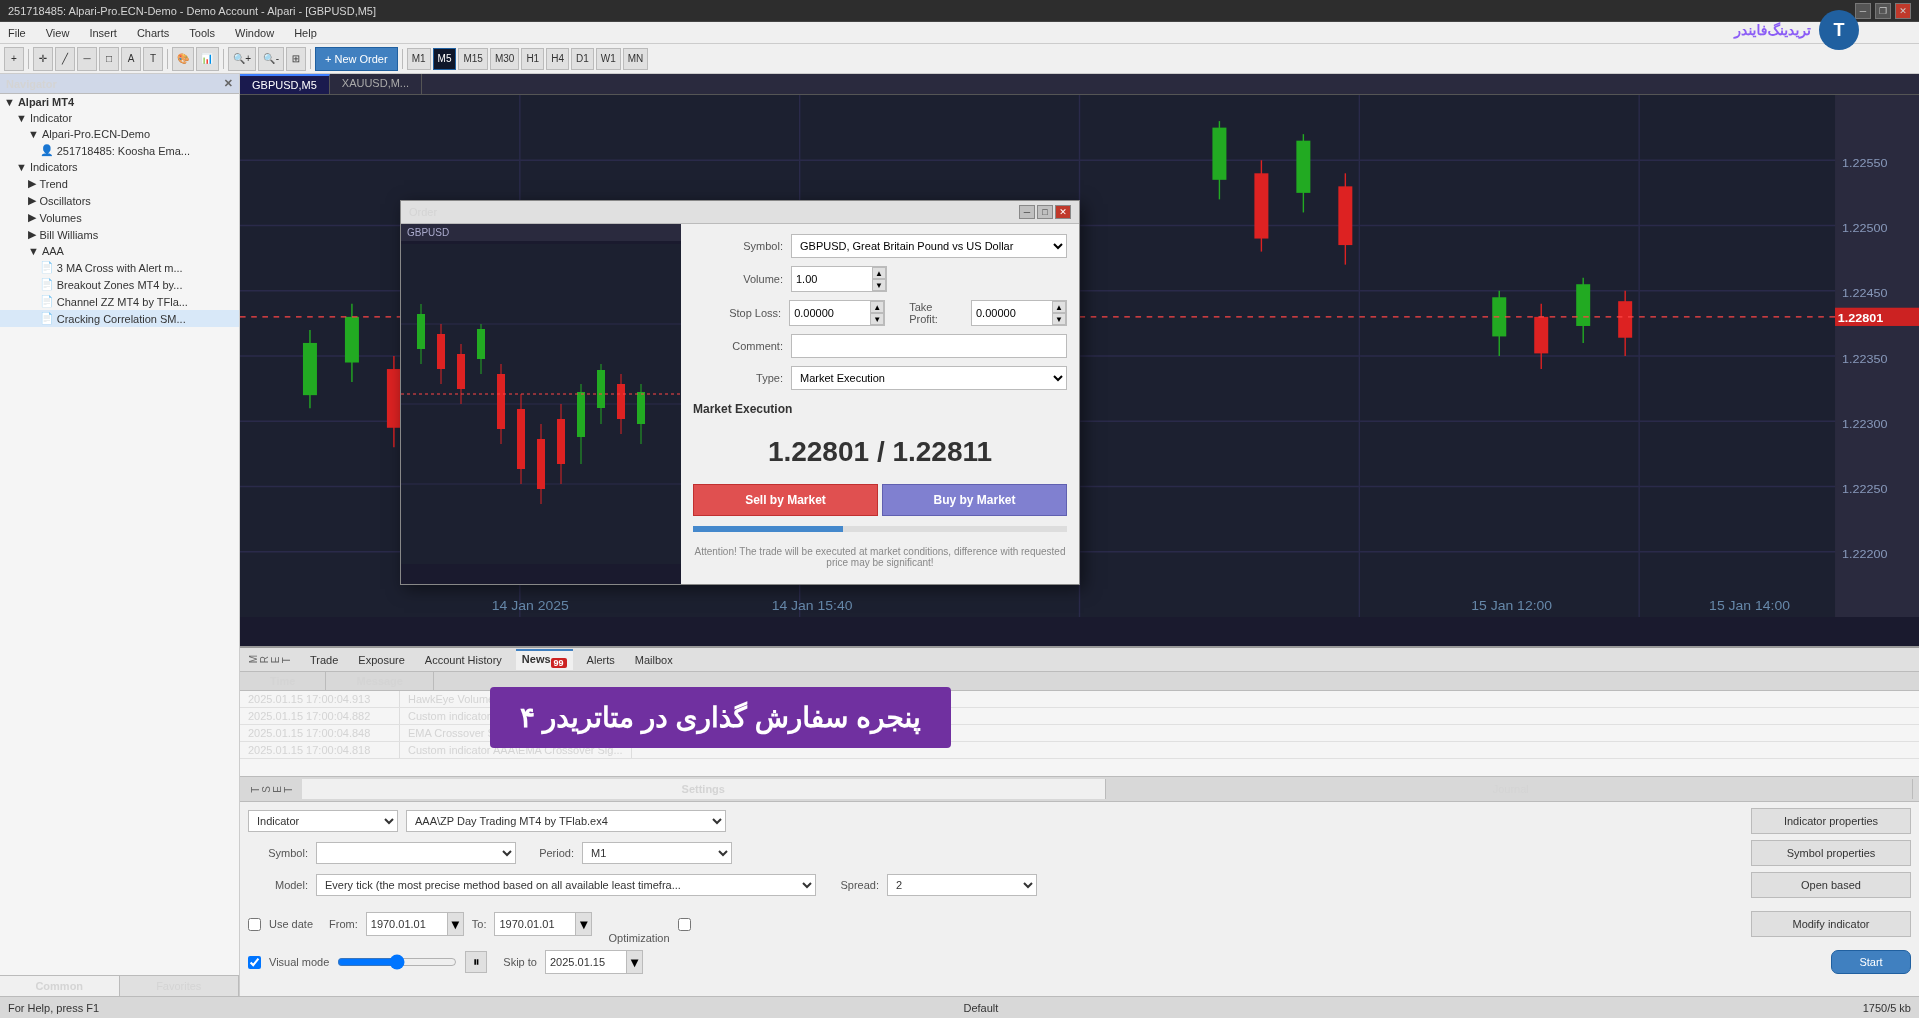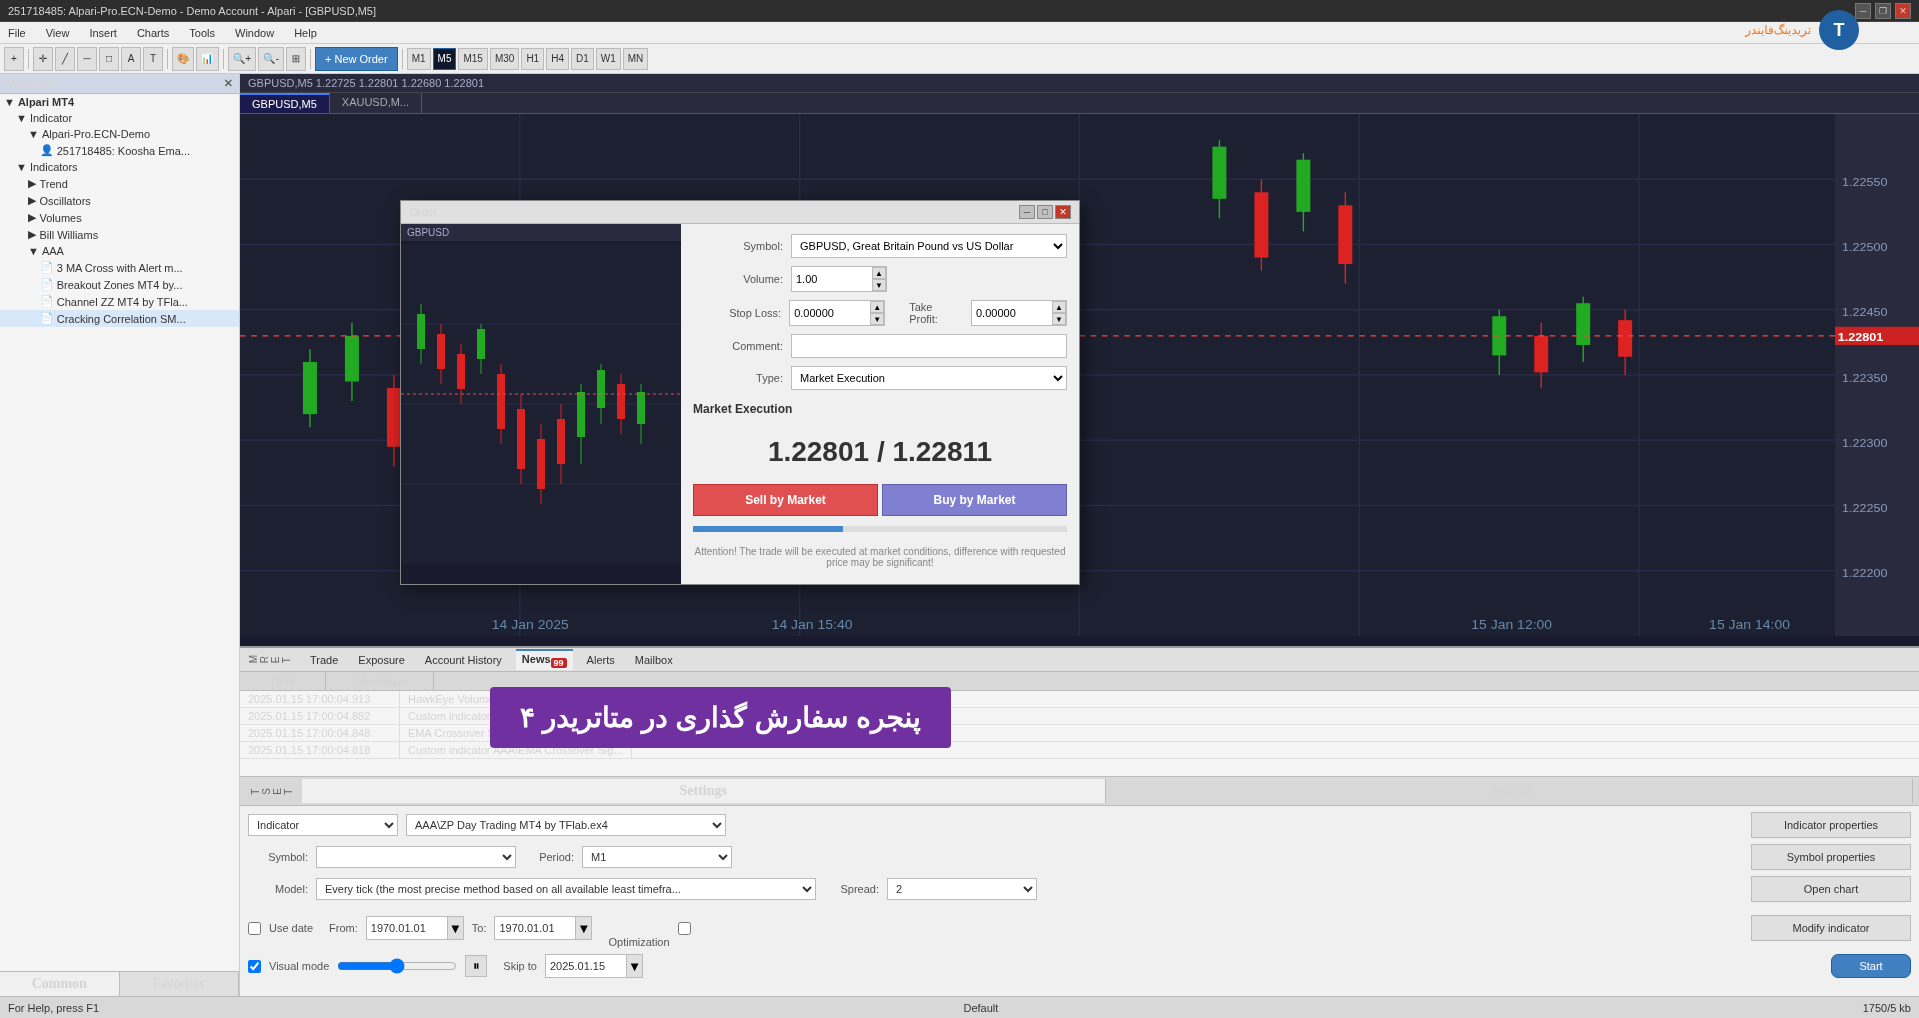--- a/index.html
+++ b/index.html
@@ -21,21 +21,21 @@
     .tb-sep { width: 1px; height: 20px; background: #bbb; margin: 0 2px; }
     .tb-new-order { background: #4080c0; color: white; font-size: 11px; padding: 0 9px; border: 1px solid #2060a0; }
 
     
     #navigator { width: 240px; background: #f5f5f5; border-right: 1px solid #ccc; display: flex; flex-direction: column; }
     #nav-header { background: #d0d8e8; padding: 3px 6px; font-size: 11px; font-weight: bold; display: flex; justify-content: space-between; align-items: center; border-bottom: 1px solid #bbb; }
     #nav-content { flex: 1; overflow-y: auto; font-size: 11px; }
     .nav-item { padding: 2px 4px; display: flex; align-items: center; gap: 3px; cursor: pointer; color: #333; }
     .nav-folder { font-weight: bold; }
     #nav-tabs { display: flex; border-top: 1px solid #bbb; background: #e0e0e0; }
-    .nav-tab { flex: 1; padding: 4px 6px; text-align: center; cursor: pointer; font-size: 14px; border-right: 1px solid #bbb; font-family: Liberation Serif, serif; }
+    .nav-tab { flex: 1; padding: 4px 6px; text-align: center; cursor: pointer; font-size: 11px; border-right: 1px solid #bbb; }
     .nav-tab.active { background: #f0f0f0; font-weight: bold; }
 
     
     #chart-area { flex: 1; background: #1a1a2e; position: relative; overflow: hidden; }
     #chart-header { background: #2a2a3e; padding: 3px 8px; font-size: 11px; color: #aac; border-bottom: 1px solid #444; }
     #chart-tabs { background: #2a2a3e; display: flex; border-bottom: 1px solid #555; }
     .chart-tab { padding: 3px 12px; font-size: 11px; cursor: pointer; border-right: 1px solid #555; color: #aaa; }
     .chart-tab.active { background: #1a1a4e; color: #fff; border-top: 2px solid #4080ff; }
     #chart-canvas { width: 100%; height: calc(100% - 50px); position: relative; background: #1c2030; overflow: hidden; }
     .tf-btn { height: 22px; padding: 0 4px; background: #e0e0e0; border: 1px solid #bbb; cursor: pointer; font-size: 10px; color: #333; }
@@ -214,21 +214,20 @@
     </div>
     <div id="nav-tabs">
       <div class="nav-tab active">Common</div>
       <div class="nav-tab">Favorites</div>
     </div>
   </div>
 
   <div style="flex:1; display:flex; flex-direction:column; position:relative;">
 
     <div id="chart-area" style="flex:1; position:relative; min-height:200px;">
-      <div id="chart-header">GBPUSD,M5  1.22725  1.22801  1.22680  1.22801</div>
       <div id="chart-tabs">
         <div class="chart-tab active">GBPUSD,M5</div>
         <div class="chart-tab">XAUUSD,M...</div>
       </div>
       <div id="chart-canvas">
         <svg id="chart-svg" viewBox="0 0 1200 400" preserveAspectRatio="none">
 
           <rect width="1200" height="400" fill="#1c2030"></rect>
           <line x1="0" y1="50" x2="1200" y2="50" stroke="#2a2a4a" stroke-width="1"></line>
           <line x1="0" y1="100" x2="1200" y2="100" stroke="#2a2a4a" stroke-width="1"></line>
@@ -371,21 +370,21 @@
 
         <div style="display:flex; align-items:center; gap:8px;">
           <label style="font-size:11px; color:#555; width:60px; text-align:right;">Model:</label>
           <select class="tester-select" style="width:500px;">
             <option>Every tick (the most precise method based on all available least timefra...</option>
           </select>
           <label style="font-size:11px; color:#555; width:55px; text-align:right;">Spread:</label>
           <select class="tester-select" style="width:60px;">
             <option>2</option>
           </select>
-          <button class="side-btn" style="width:160px; margin-left:auto;">Open chart</button>
+          <button class="side-btn" style="width:160px; margin-left:auto;">Open based</button>
         </div>
 
         <div style="display:flex; align-items:center; gap:8px;">
           <input type="checkbox" style="">
           <label style="font-size:11px; color:#555;">Use date</label>
           <label style="font-size:11px; color:#555; margin-left:8px;">From:</label>
           <div style="display:flex; align-items:center; border:1px solid #bbb; background:white;">
             <input type="text" class="tester-input" style="border: none; width: 80px;" value="1970.01.01">
             <button style="width:16px; height:22px; background:#e0e0e0; border:none; border-left:1px solid #bbb; cursor:pointer;">▼</button>
           </div>
@@ -545,15 +544,15 @@
       </div>
 
       <div id="attention-text">Attention! The trade will be executed at market conditions, difference with requested price may be significant!</div>
     </div>
   </div>
 </div>
 
 <div id="banner">پنجره سفارش گذاری در متاتریدر ۴</div>
 
 <div id="logo">
-  <span style="font-size:12px; font-weight:normal; color:#f97316; direction:rtl;">تریدینگ‌فایندر</span>
+  <span style="font-size:14px; font-weight:bold; color:#8b5cf6; direction:rtl;">تریدینگ‌فایندر</span>
   <div id="logo-icon">T</div>
 </div>
 
 </body></html>

